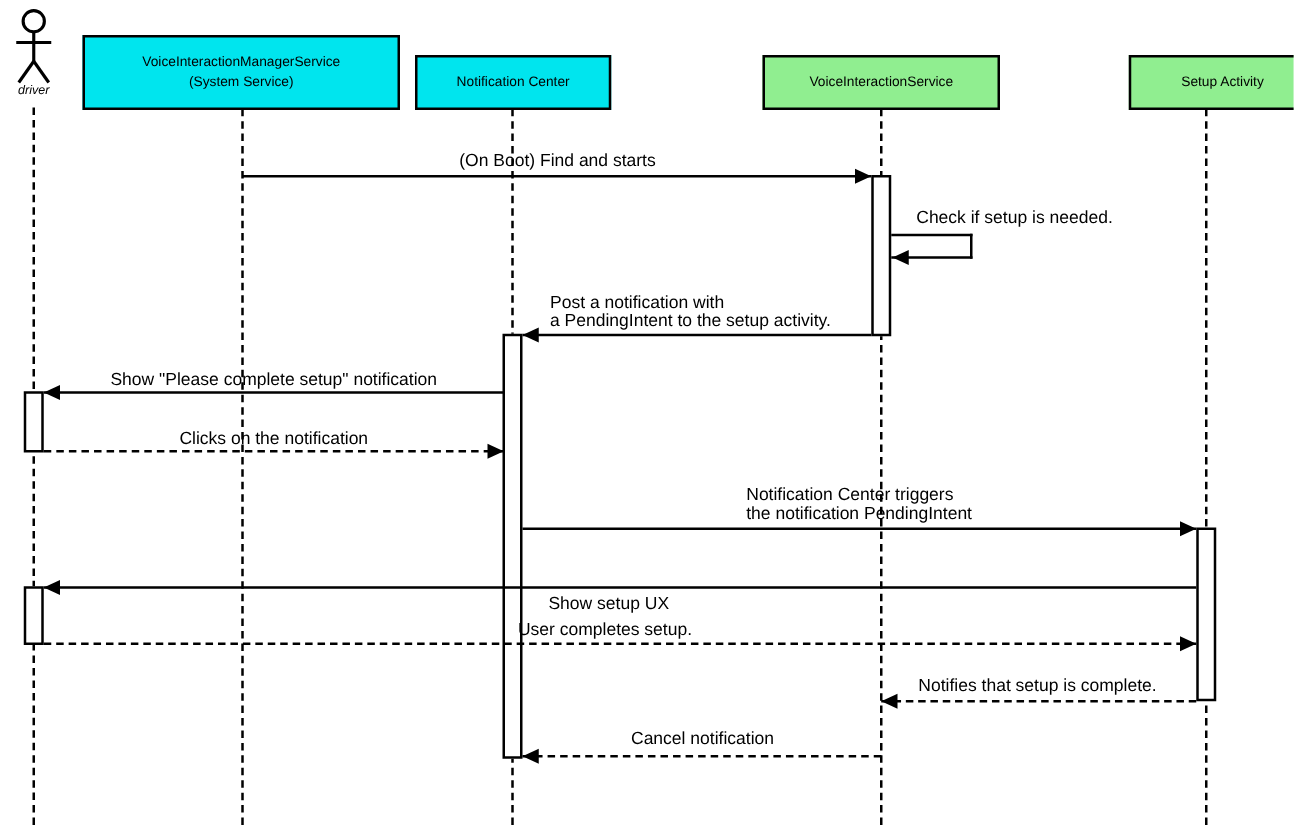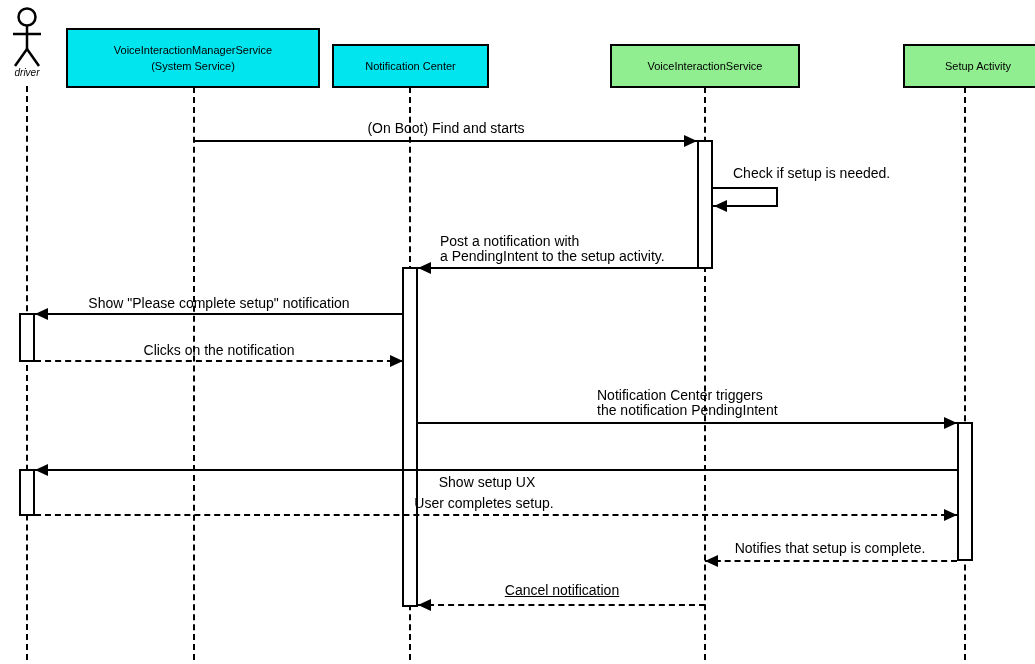--- a/index.html
+++ b/index.html
@@ -108,15 +108,15 @@
   <div class="mline dashed" style="left:35px; top:514px; width:922px;"></div>
   <div class="ah r" style="left:944px; top:509px;"></div>
   <div class="mlabel center" style="left:484px; top:496px;">User completes setup.</div>
 
   <div class="mline dashed" style="left:705px; top:560px; width:252px;"></div>
   <div class="ah l" style="left:705px; top:555px;"></div>
   <div class="mlabel center" style="left:830px; top:541px;">Notifies that setup is complete.</div>
 
   <div class="mline dashed" style="left:418px; top:604px; width:287px;"></div>
   <div class="ah l" style="left:418px; top:599px;"></div>
-  <div class="mlabel center" style="left:562px; top:583px;text-decoration:underline;">Cancel notification</div>
+  <div class="mlabel center" style="left:562px; top:583px;">Cancel notification</div>
 
 </div>
 
 </body></html>

